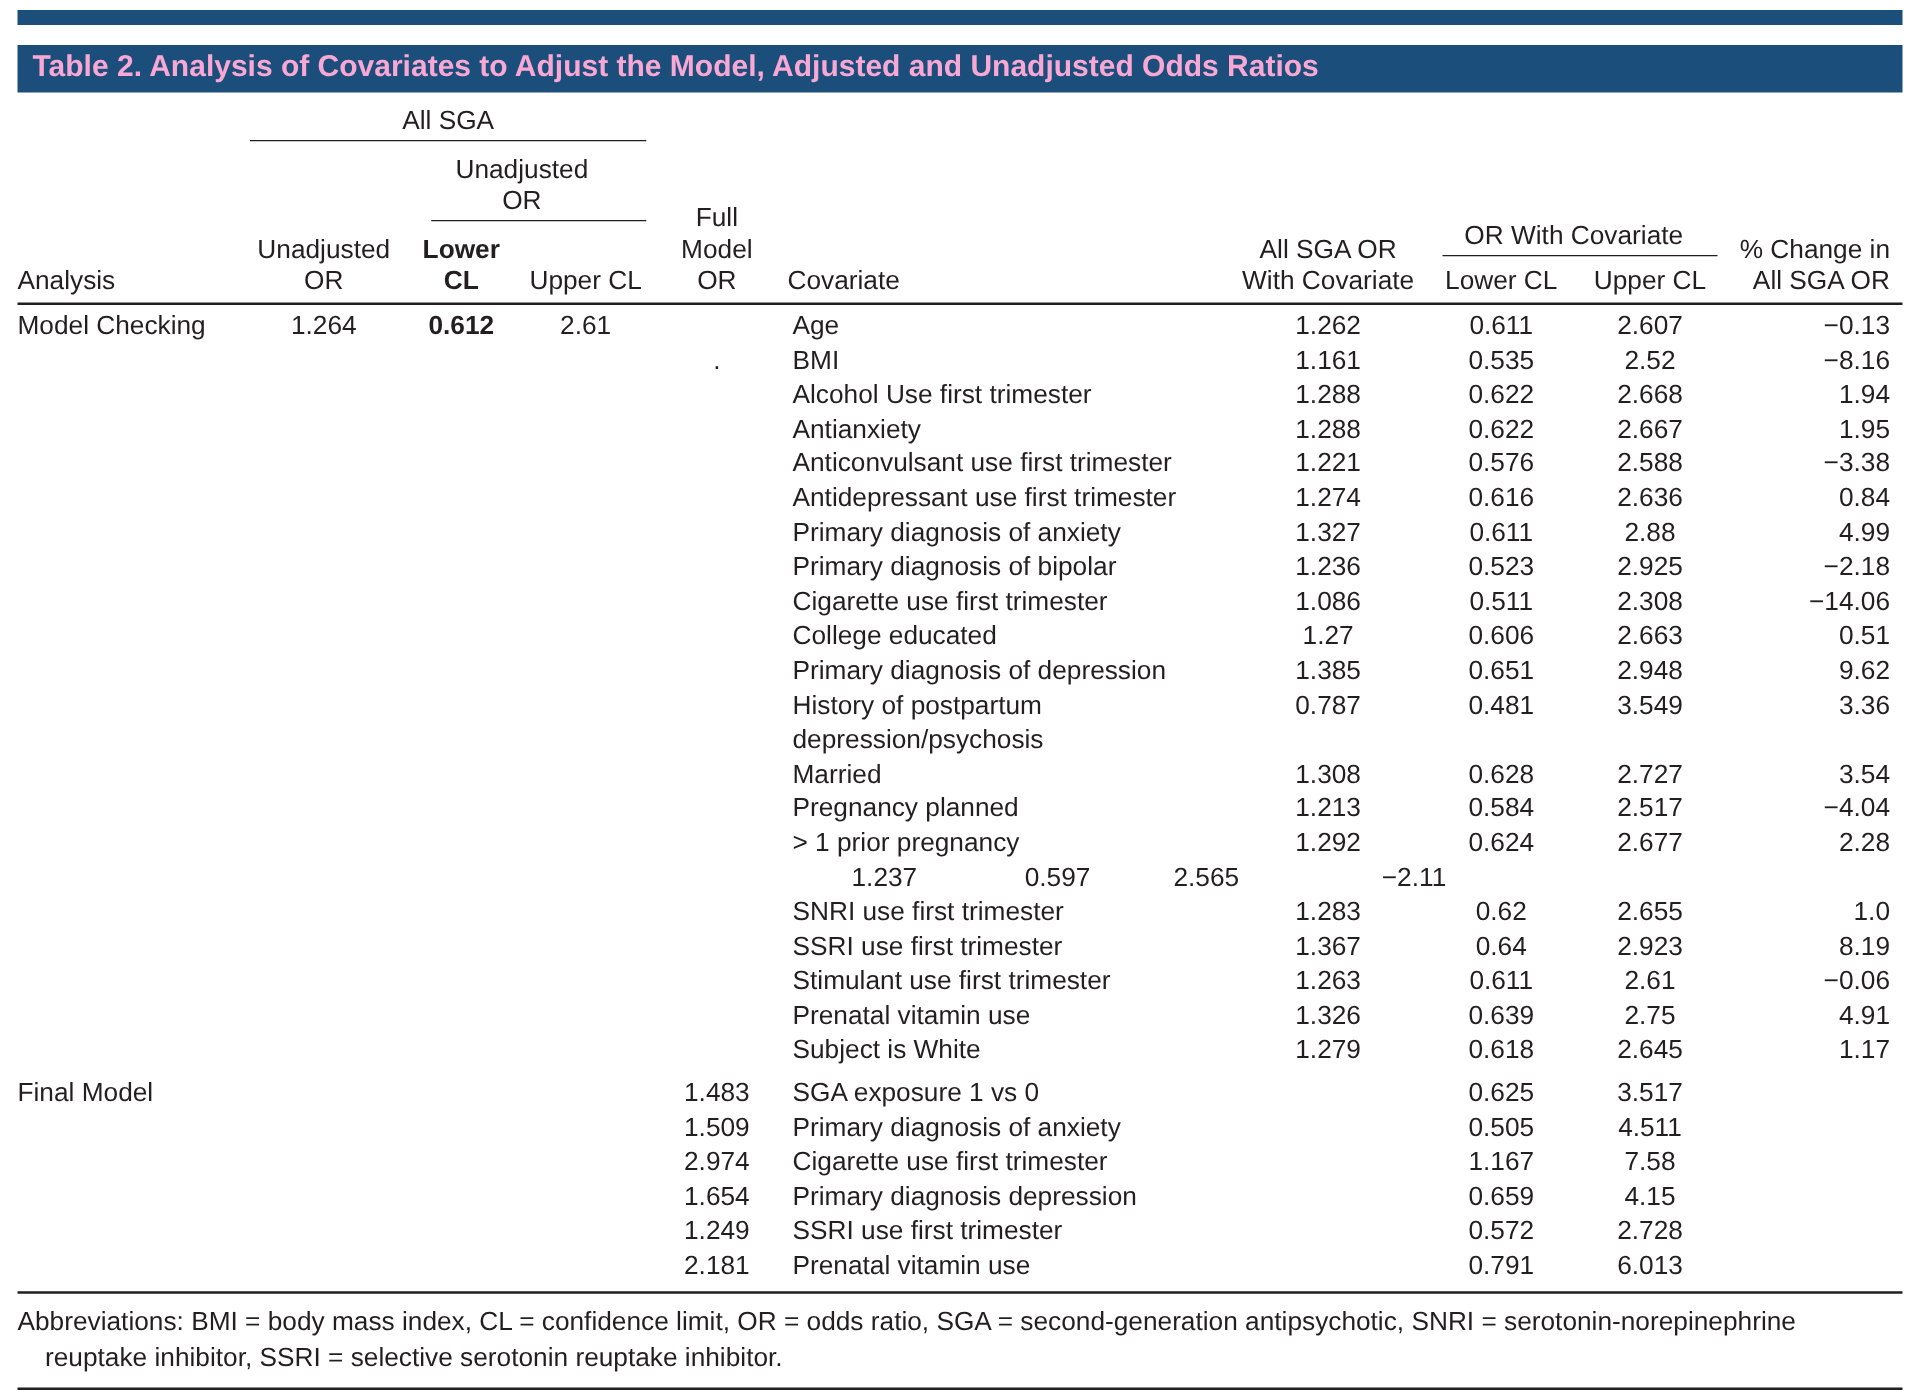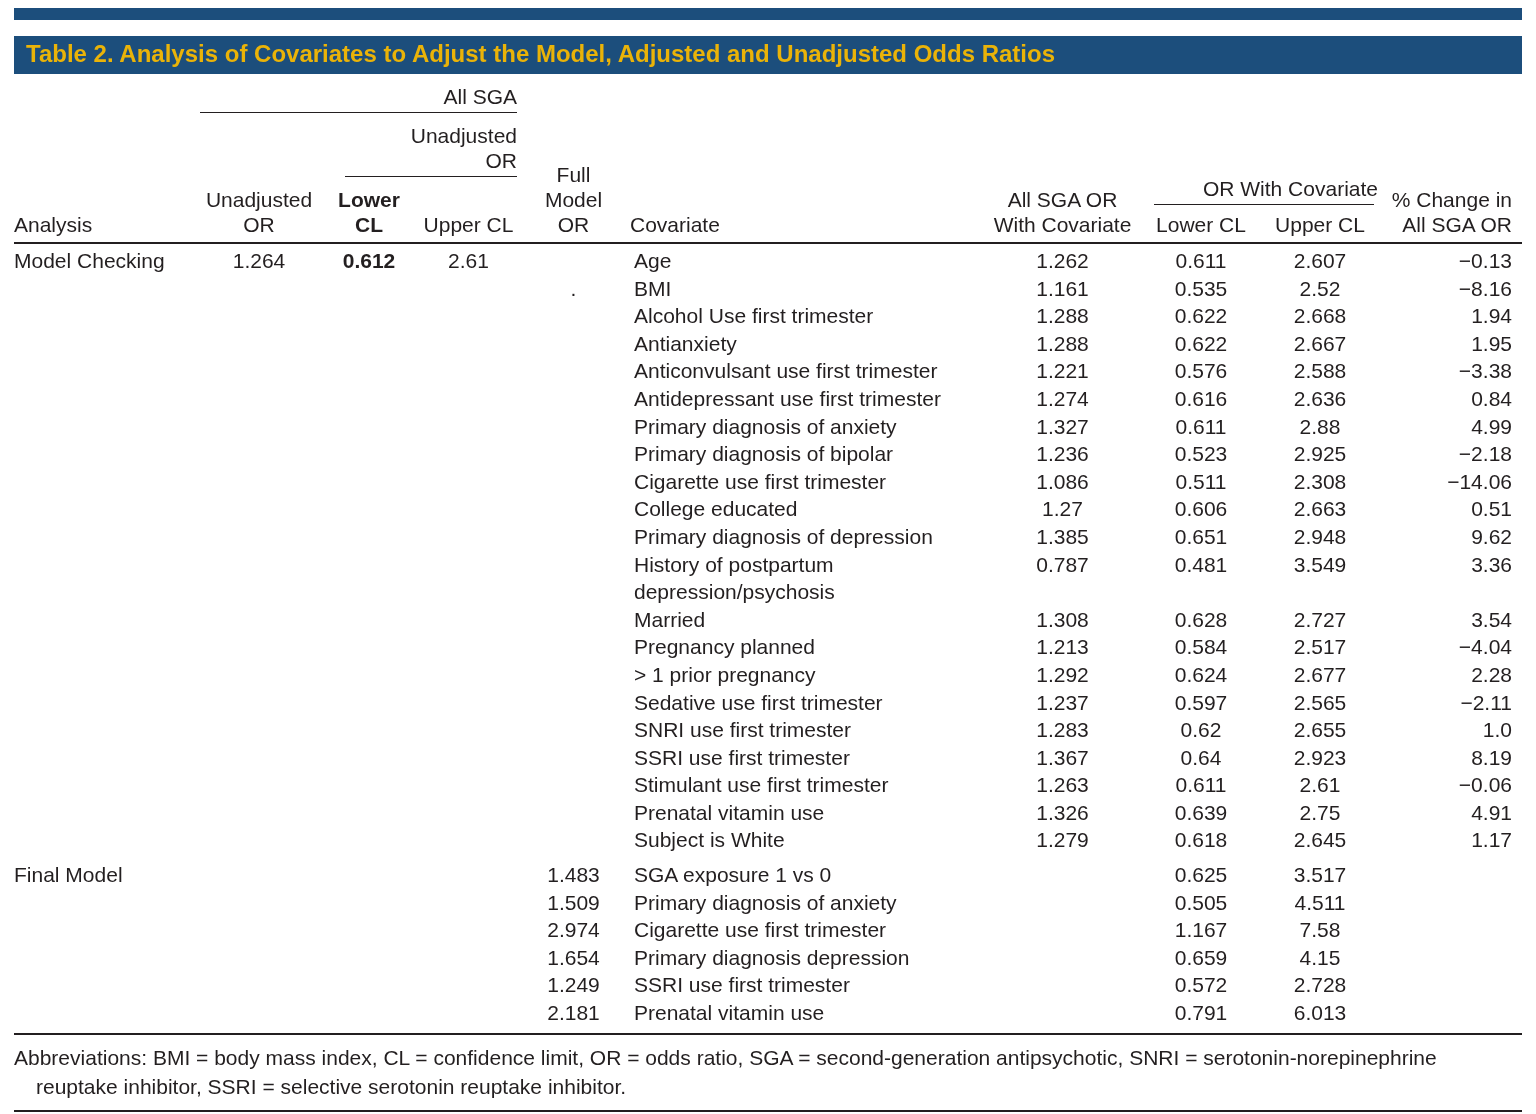--- a/index.html
+++ b/index.html
@@ -6,31 +6,31 @@
   * { box-sizing:border-box; margin:0; padding:0; }
   html,body { background:#fff; }
   body {
     width:1536px; height:1114px; overflow:hidden;
     font-family:"Liberation Sans","DejaVu Sans",sans-serif;
     color:var(--text); font-size:21px;
   }
   .page { padding:8px 14px 0; }
   .top-rule { height:12px; background:var(--navy); margin-bottom:16px; }
   .title-bar {
-    background:var(--navy); color:#eab308; font-weight:bold;
+    background:var(--navy); color:#f9a8d4; font-weight:bold;
     font-size:24px; line-height:24px; padding:6px 12px 8px; margin-bottom:10px;
   }
   
   .table { width:1508px; }
   .hdr { display:flex; align-items:flex-end; border-bottom:2.5px solid var(--text); padding-bottom:5px; }
   .hcell, .cell { flex:none; }
   .hcell { white-space:pre-line; line-height:25px; }
   .hgroup { flex:none; display:flex; flex-direction:column; }
   .inner-row { display:flex; align-items:flex-end; margin-top:10px; }
-  .glabel { text-align:right; white-space:pre-line; line-height:25px; padding-bottom:3px; }
+  .glabel { text-align:center; white-space:pre-line; line-height:25px; padding-bottom:3px; }
   .gline { border-bottom:1.5px solid var(--text); }
   .g234 { width:317px; }
   .g34  { width:199px; }
   .g34 .gline { margin-left:27px; }
   .g89  { width:238px; }
   .g89 .gline { margin-left:14px; margin-right:4px; }
   .g89 .inner-row { margin-top:7px; }
   
   .c-analysis      { width:186px; text-align:left; }
   .c-unadjusted_or { width:118px; text-align:center; }
@@ -283,21 +283,20 @@
           <div class="cell c-cov_lower_cl">0.624</div>
           <div class="cell c-cov_upper_cl">2.677</div>
           <div class="cell c-pct_change">2.28</div>
         </div>
         <div class="row">
           <div class="cell c-analysis"></div>
           <div class="cell c-unadjusted_or"></div>
           <div class="cell c-lower_cl"></div>
           <div class="cell c-upper_cl"></div>
           <div class="cell c-full_model_or"></div>
-          <div class="cell c-covariate">Sedative use first trimester</div>
           <div class="cell c-all_sga_or">1.237</div>
           <div class="cell c-cov_lower_cl">0.597</div>
           <div class="cell c-cov_upper_cl">2.565</div>
           <div class="cell c-pct_change">−2.11</div>
         </div>
         <div class="row">
           <div class="cell c-analysis"></div>
           <div class="cell c-unadjusted_or"></div>
           <div class="cell c-lower_cl"></div>
           <div class="cell c-upper_cl"></div>

